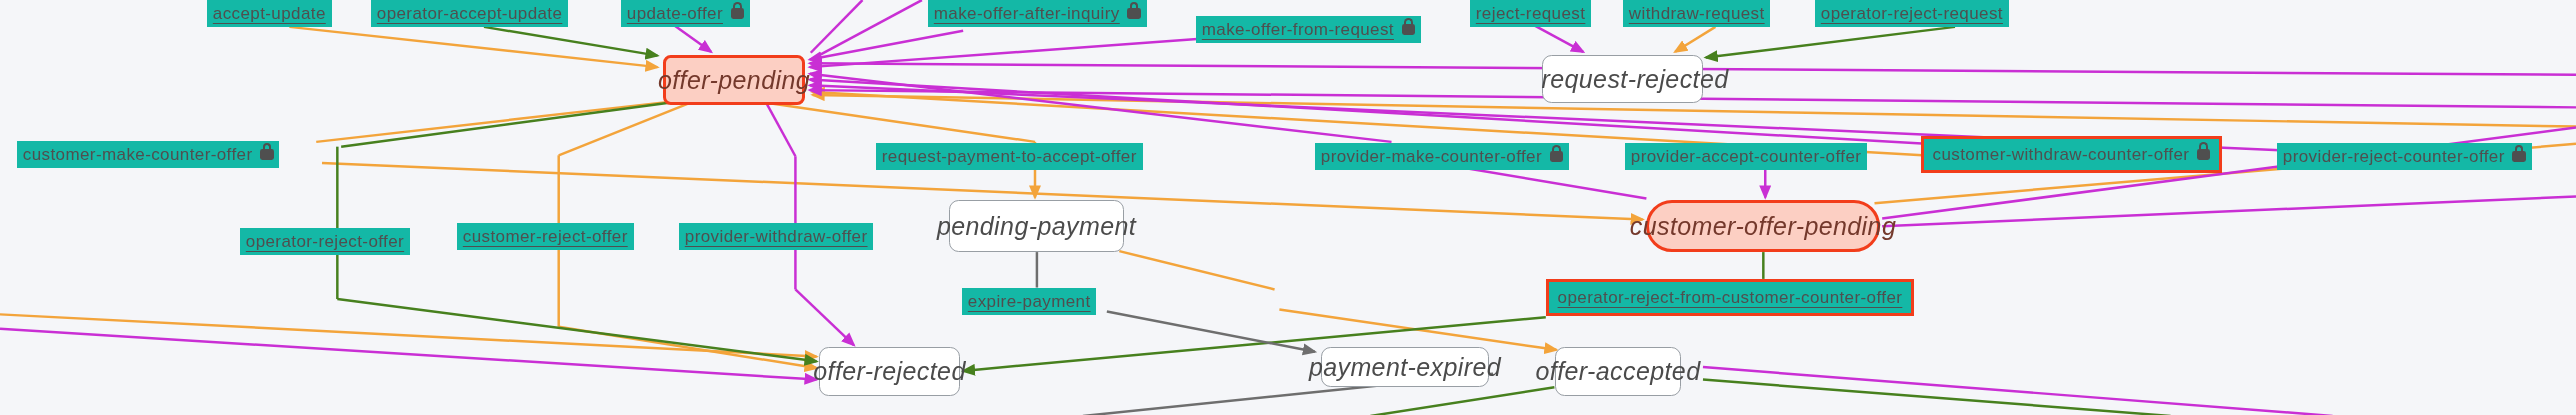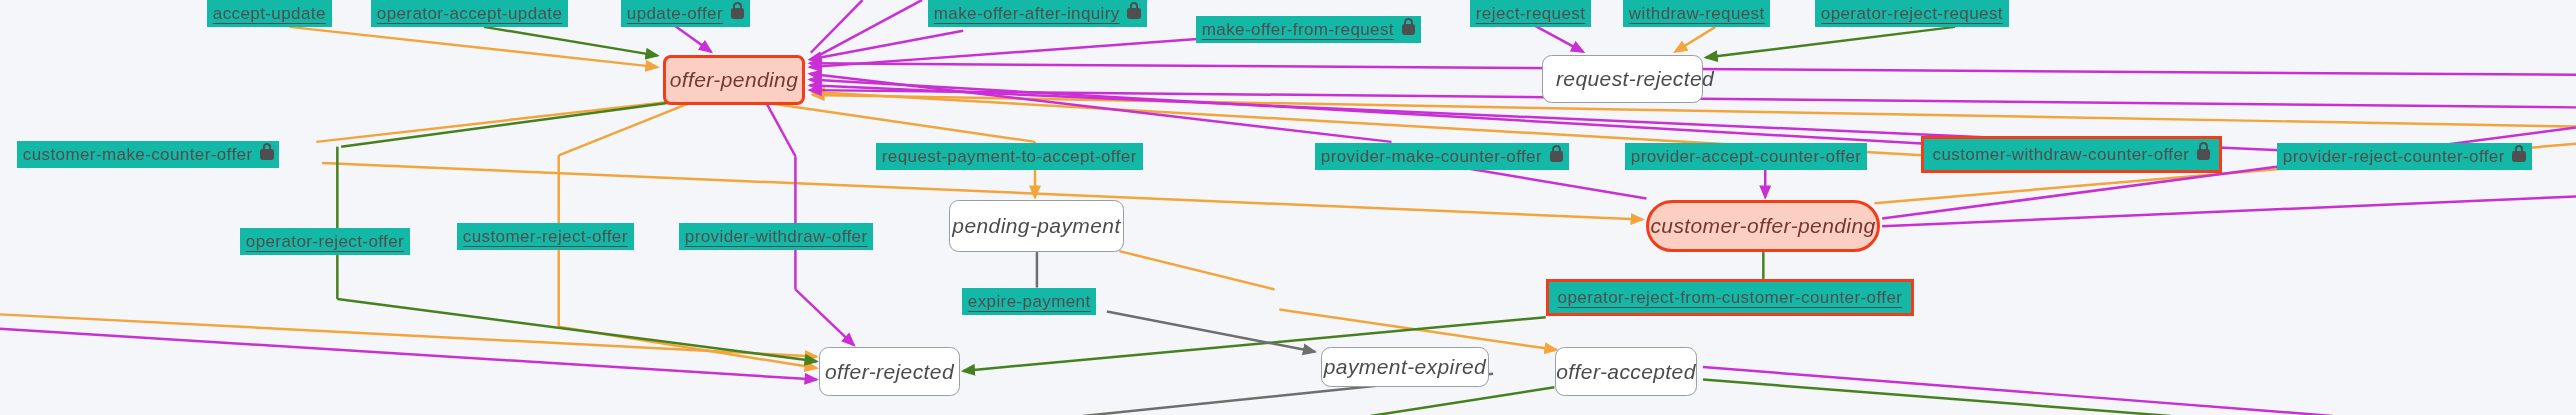--- a/index.html
+++ b/index.html
@@ -33,21 +33,21 @@
     content:"";position:absolute;left:2.4px;top:-6.7px;width:8.6px;height:7.7px;
     border:2.4px solid #4f4f4f;border-bottom:none;border-radius:4.8px 4.8px 0 0;
     box-sizing:border-box;
   }
 
   
   .state{
     position:absolute;z-index:3;
     background:#ffffff;border:1.9px solid #989ea4;border-radius:9.6px;
     display:flex;align-items:center;justify-content:center;
-    font-style:italic;font-size:21px;letter-spacing:0.4px;color:#4b4b4b;
+    font-style:italic;font-size:25px;letter-spacing:0.4px;color:#4b4b4b;
     box-sizing:border-box;white-space:nowrap;cursor:pointer;
   }
   .state.hl{
     background:#fccfc3;border:3.8px solid #f23d1b;color:#74392c;border-radius:7.7px;
   }
 </style>
 </head>
 <body>
 
 <div id="canvas">
@@ -207,18 +207,18 @@
     </div>
   <div class="state hl" style="left:1646px;top:200px;width:234px;height:52px;border-radius:26px;">
       <span>customer-offer-pending</span>
     </div>
   <div class="state" style="left:819px;top:347px;width:141px;height:49px;">
       <span>offer-rejected</span>
     </div>
   <div class="state" style="left:1321px;top:347px;width:168px;height:40px;">
       <span>payment-expired</span>
     </div>
-  <div class="state" style="left:1555px;top:347px;width:142px;height:49px;">
+  <div class="state" style="left:1555px;top:347px;width:126px;height:49px;">
       <span>offer-accepted</span>
     </div>
 
 </div>
 
 
 </body></html>

